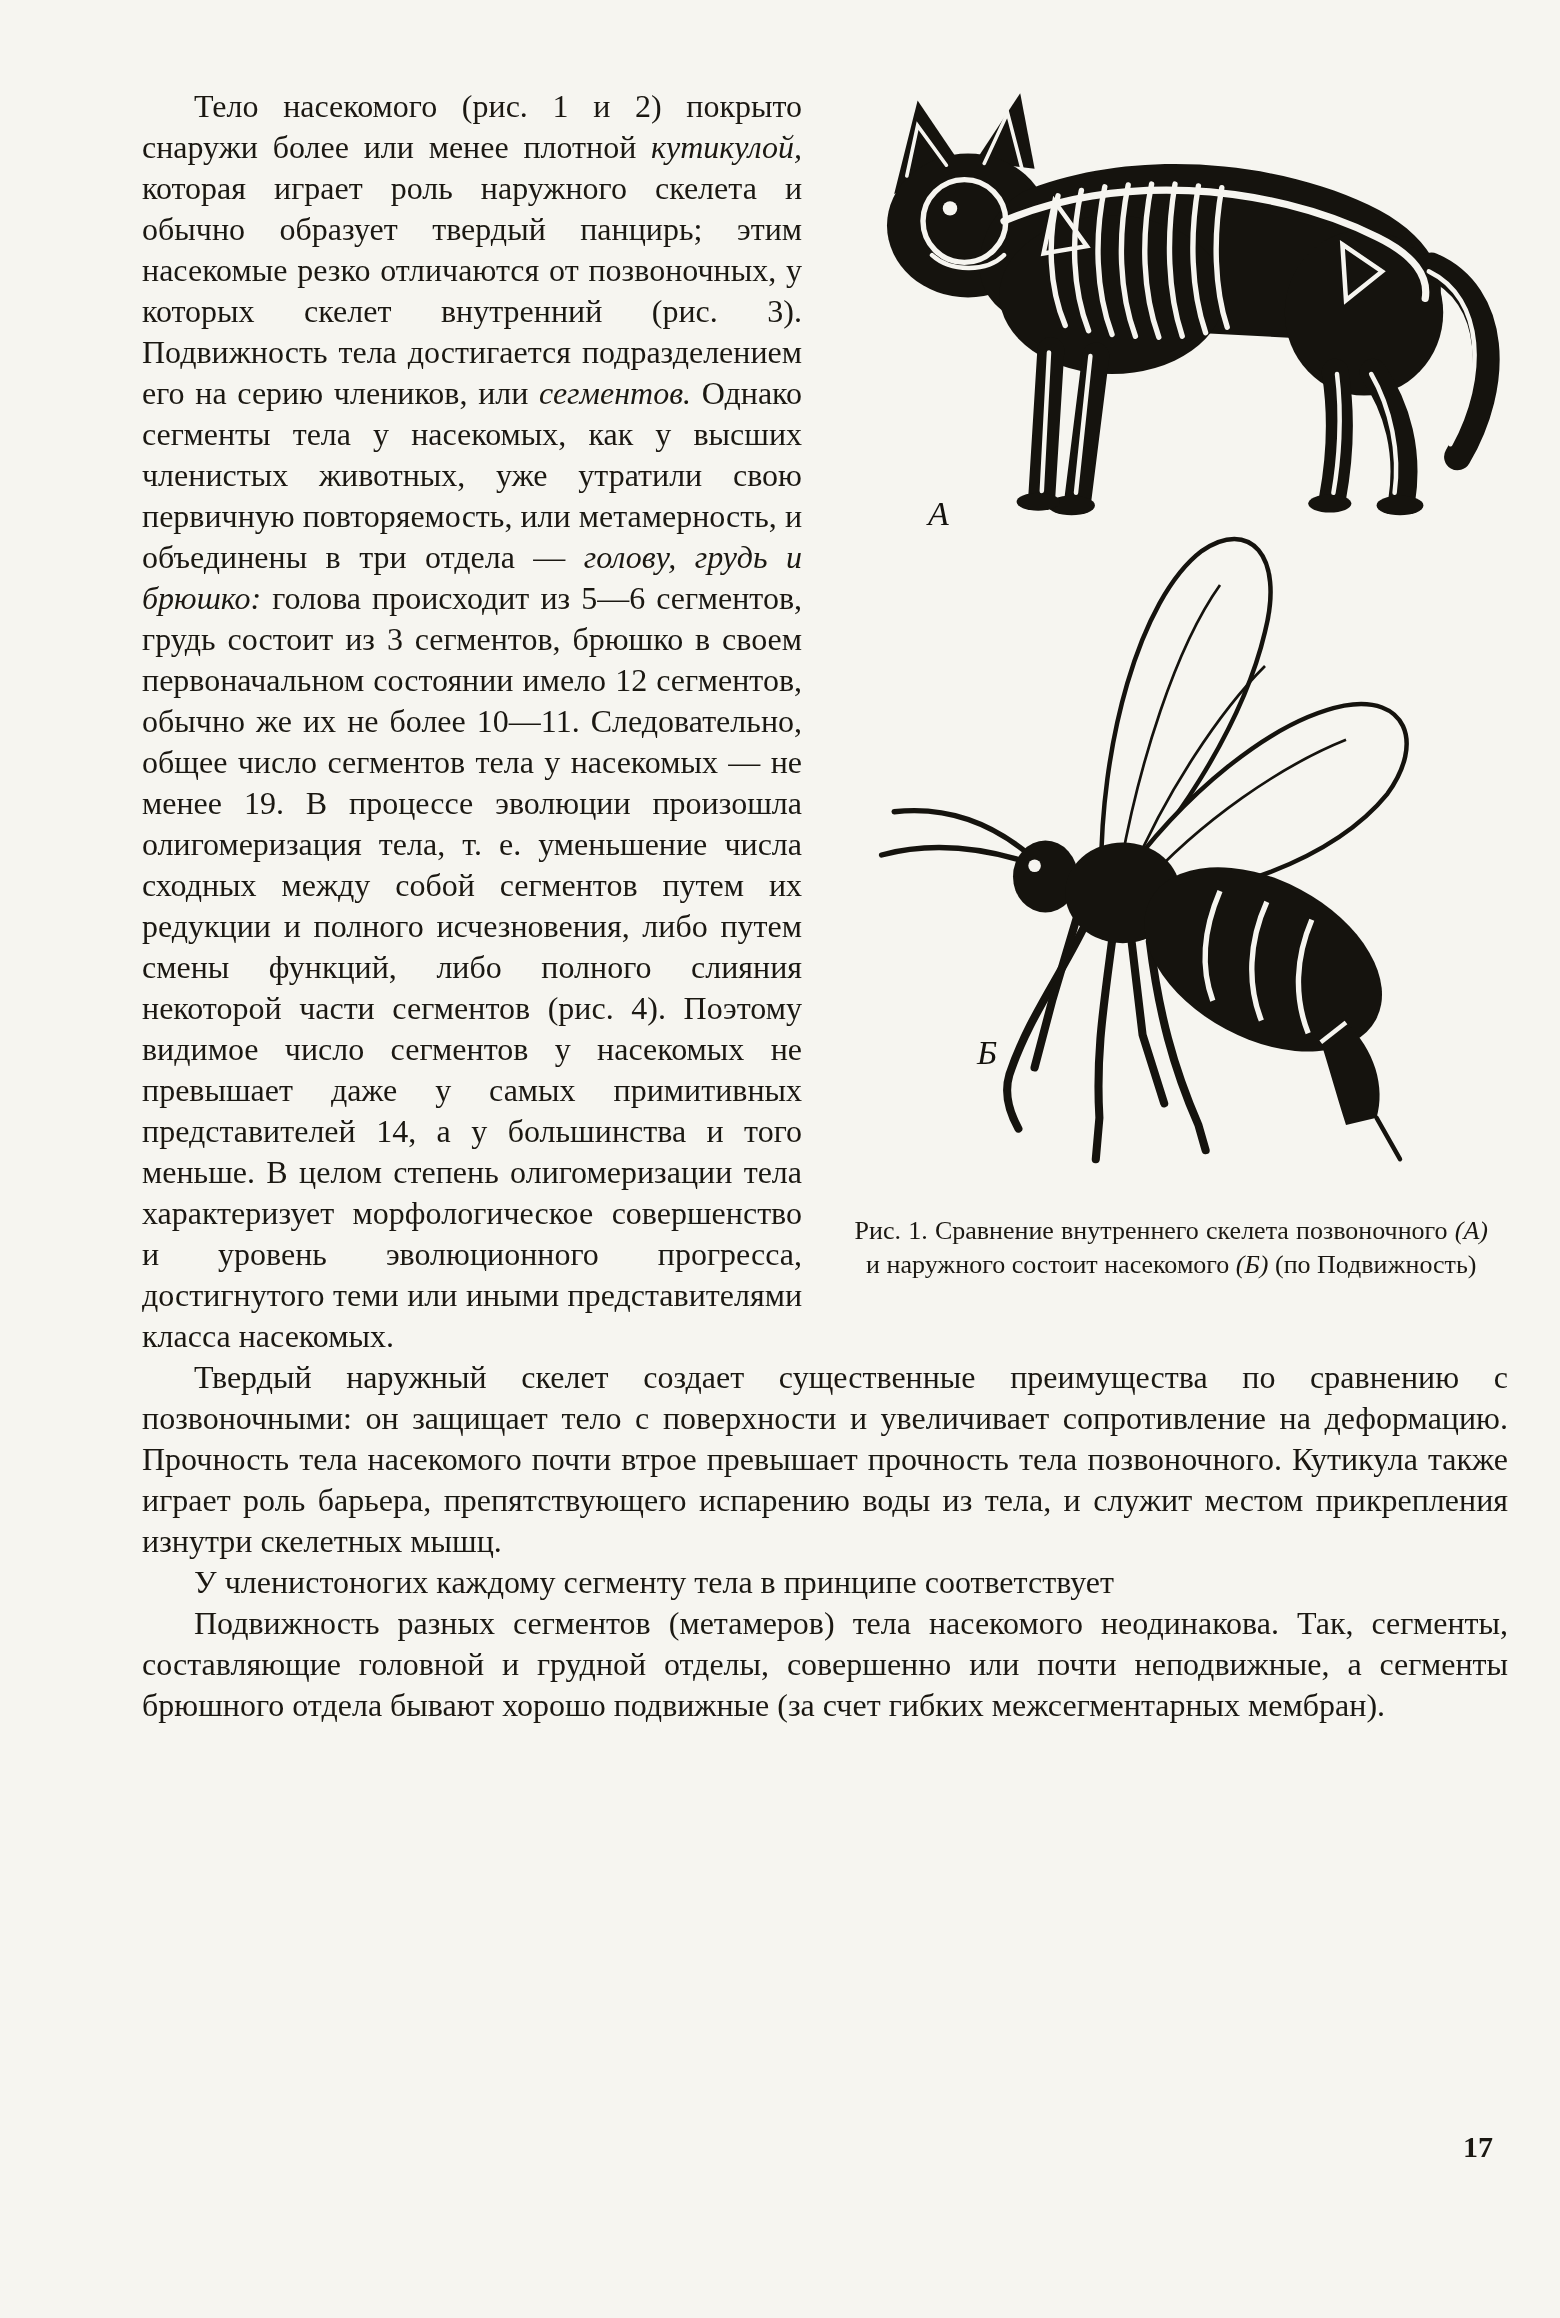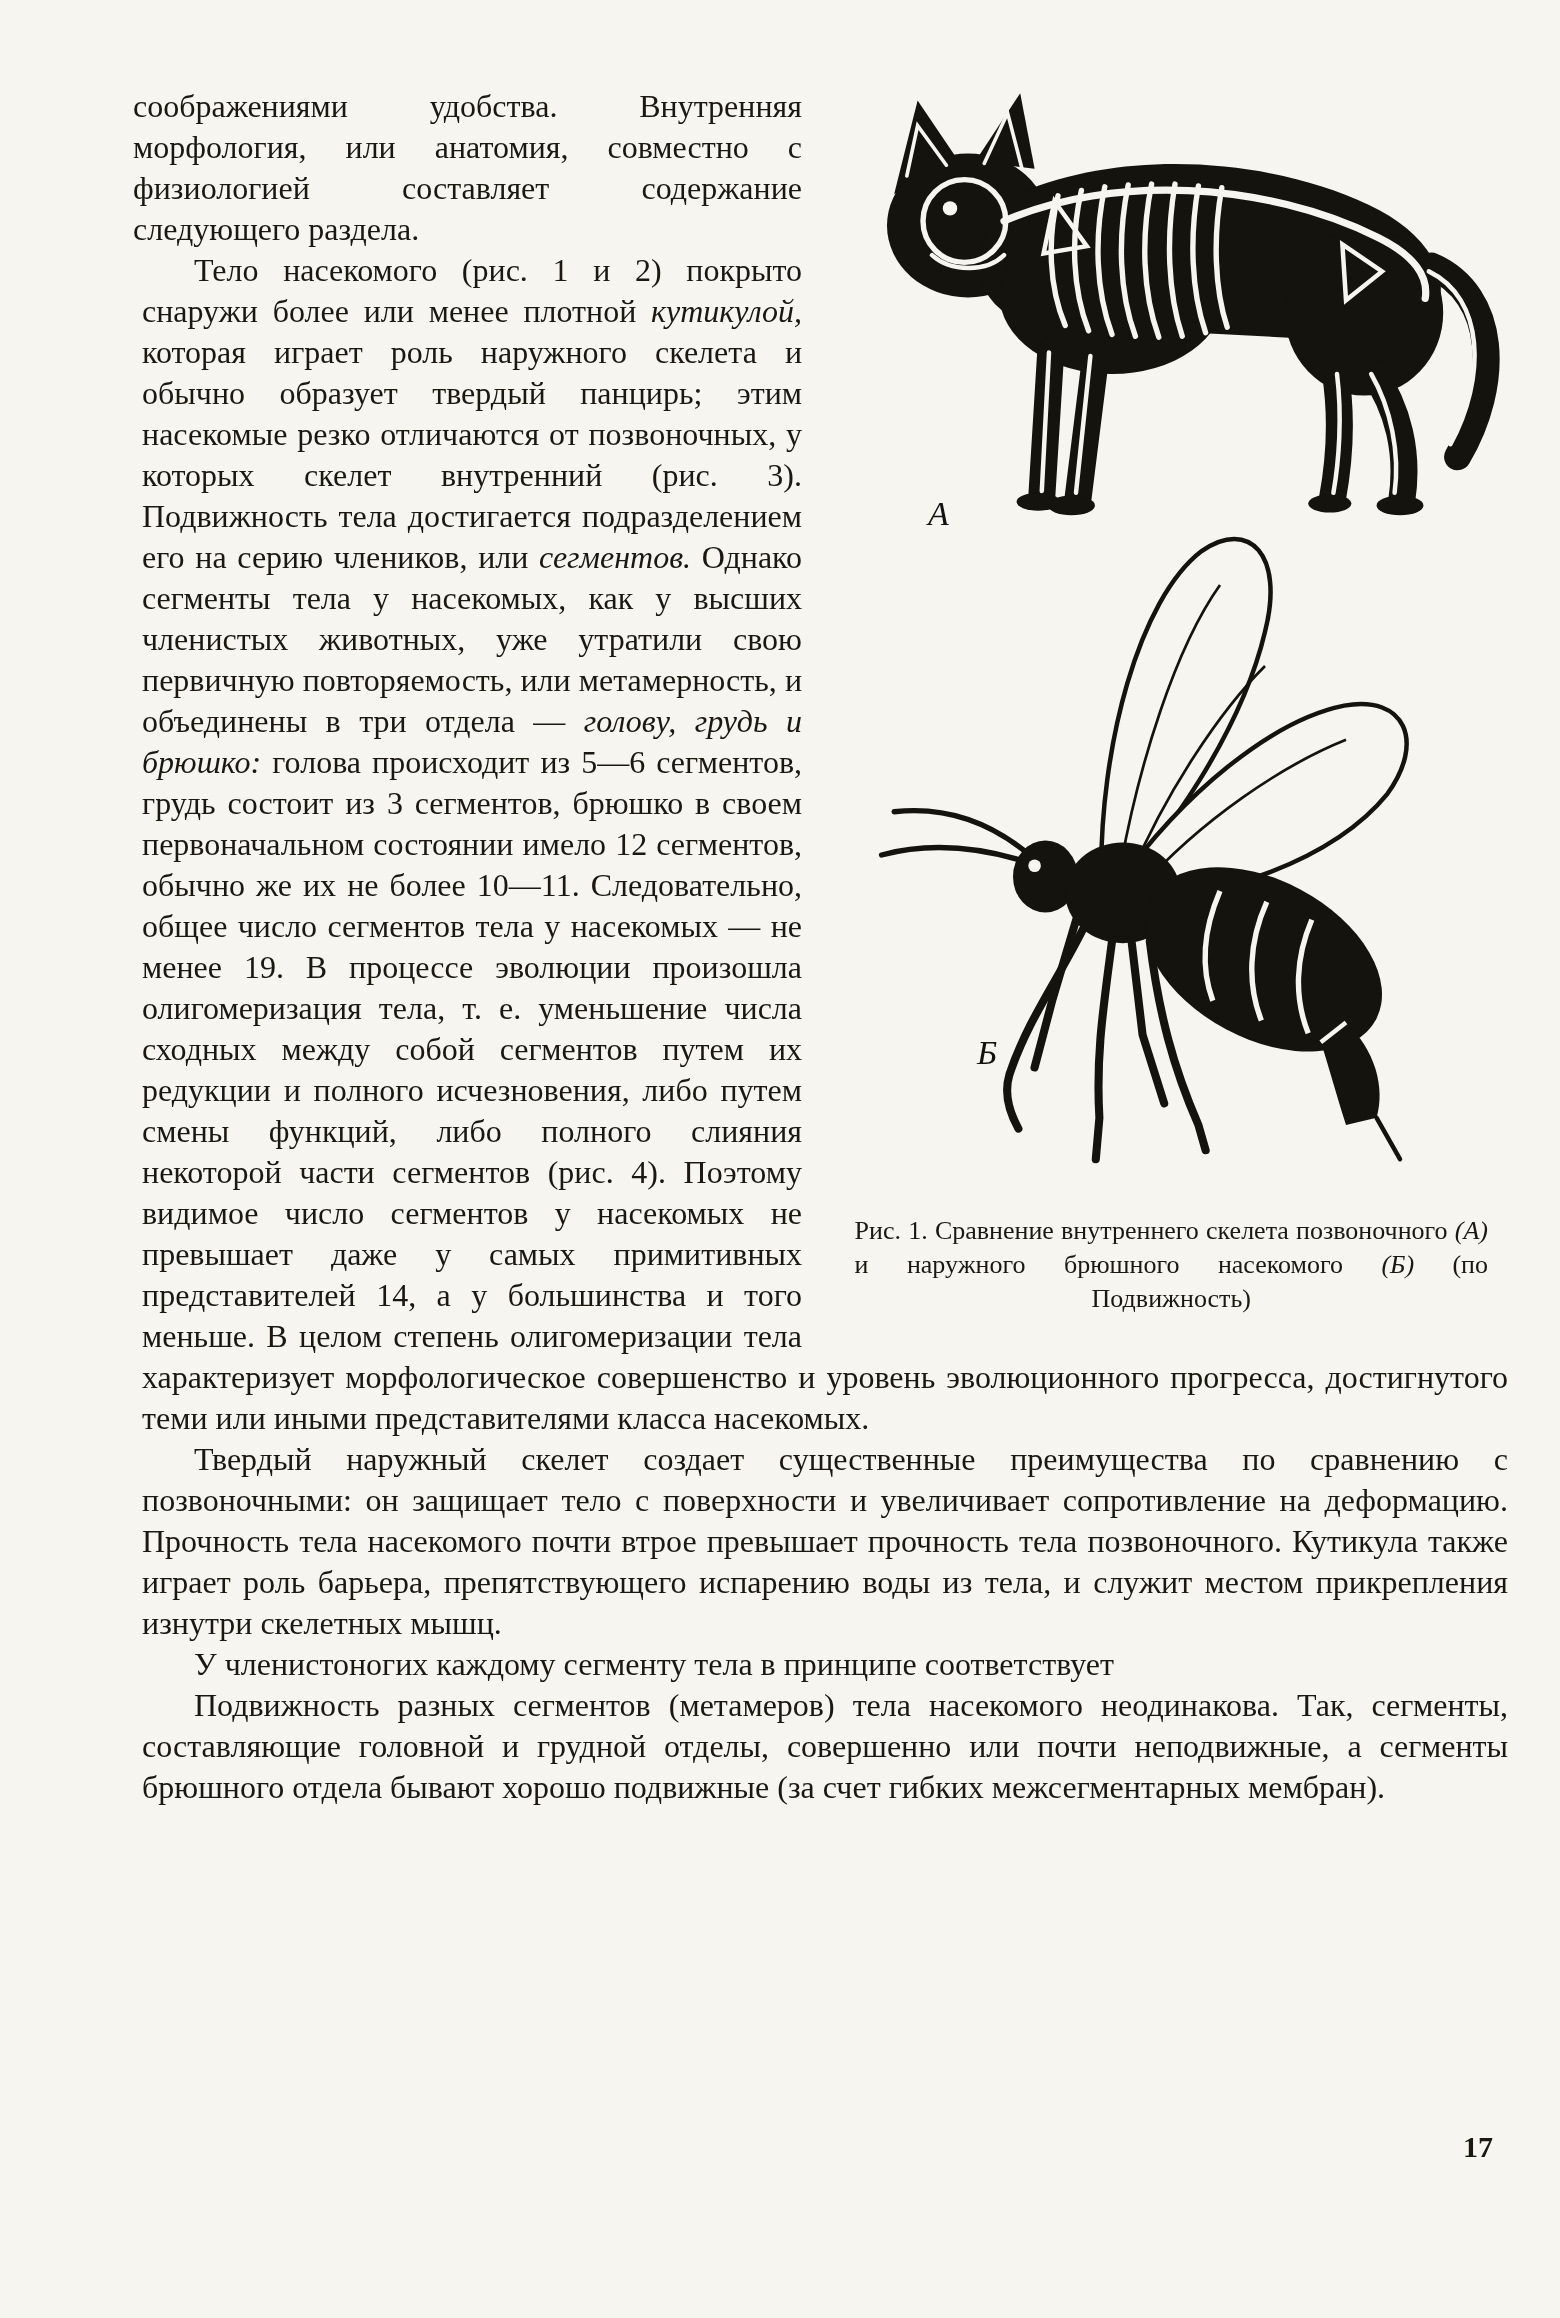--- a/index.html
+++ b/index.html
@@ -159,24 +159,23 @@
             <path d="M560,586 L532,608" stroke-width="5"></path>
           </g>
           <path d="M594,692 L620,738" stroke="#15130e" stroke-width="5" stroke-linecap="round"></path>
           <circle cx="214" cy="412" r="7" fill="#f6f5f0"></circle>
         </svg>
 
         <span class="figlabel" id="lblA">А</span>
         <span class="figlabel" id="lblB">Б</span>
       </div>
 
-      <figcaption><span>Рис. 1. Сравнение внутреннего скелета позвоночного </span><span class="it">(А)</span><span> и наружного брюшного насекомого </span><span class="it">(Б)</span><span> (по Подвижность)</span></figcaption>
+      <figcaption><span>Рис. 1. Сравнение внутреннего скелета позвоночного </span><span class="it">(А)</span><span> и наружного состоит насекомого </span><span class="it">(Б)</span><span> (по Подвижность)</span></figcaption>
     </figure>
 
-  <p><span>соображениями удобства. Внутренняя морфология, или анатомия, совместно с физиологией составляет содержание следующего раздела.</span></p>
       <p class="indent"><span>Тело насекомого (рис. 1 и 2) покрыто снаружи более или менее плотной </span><span class="it">кутикулой,</span><span> которая играет роль наружного скелета и обычно образует твердый панцирь; этим насекомые резко отличаются от позвоночных, у которых скелет внутренний (рис. 3). Подвижность тела достигается подразделением его на серию члеников, или </span><span class="it">сегментов.</span><span> Однако сегменты тела у насекомых, как у высших членистых животных, уже утратили свою первичную повторяемость, или метамерность, и объединены в три отдела — </span><span class="it">голову, грудь и брюшко:</span><span> голова происходит из 5—6 сегментов, грудь состоит из 3 сегментов, брюшко в своем первоначальном состоянии имело 12 сегментов, обычно же их не более 10—11. Следовательно, общее число сегментов тела у насекомых — не менее 19. В процессе эволюции произошла олигомеризация тела, т. е. уменьшение числа сходных между собой сегментов путем их редукции и полного исчезновения, либо путем смены функций, либо полного слияния некоторой части сегментов (рис. 4). Поэтому видимое число сегментов у насекомых не превышает даже у самых примитивных представителей 14, а у большинства и того меньше. В целом степень олигомеризации тела характеризует морфологическое совершенство и уровень эволюционного прогресса, достигнутого теми или иными представителями класса насекомых.</span></p>
       <p class="indent"><span>Твердый наружный скелет создает существенные преимущества по сравнению с позвоночными: он защищает тело с поверхности и увеличивает сопротивление на деформацию. Прочность тела насекомого почти втрое превышает прочность тела позвоночного. Кутикула также играет роль барьера, препятствующего испарению воды из тела, и служит местом прикрепления изнутри скелетных мышц.</span></p>
       <p class="indent"><span>У членистоногих каждому сегменту тела в принципе соответствует</span></p>
       <p class="indent"><span>Подвижность разных сегментов (метамеров) тела насекомого неодинакова. Так, сегменты, составляющие головной и грудной отделы, совершенно или почти неподвижные, а сегменты брюшного отдела бывают хорошо подвижные (за счет гибких межсегментарных мембран).</span></p>
     </div>
 
   <div class="pageno">17</div>
 </div>
 
 

